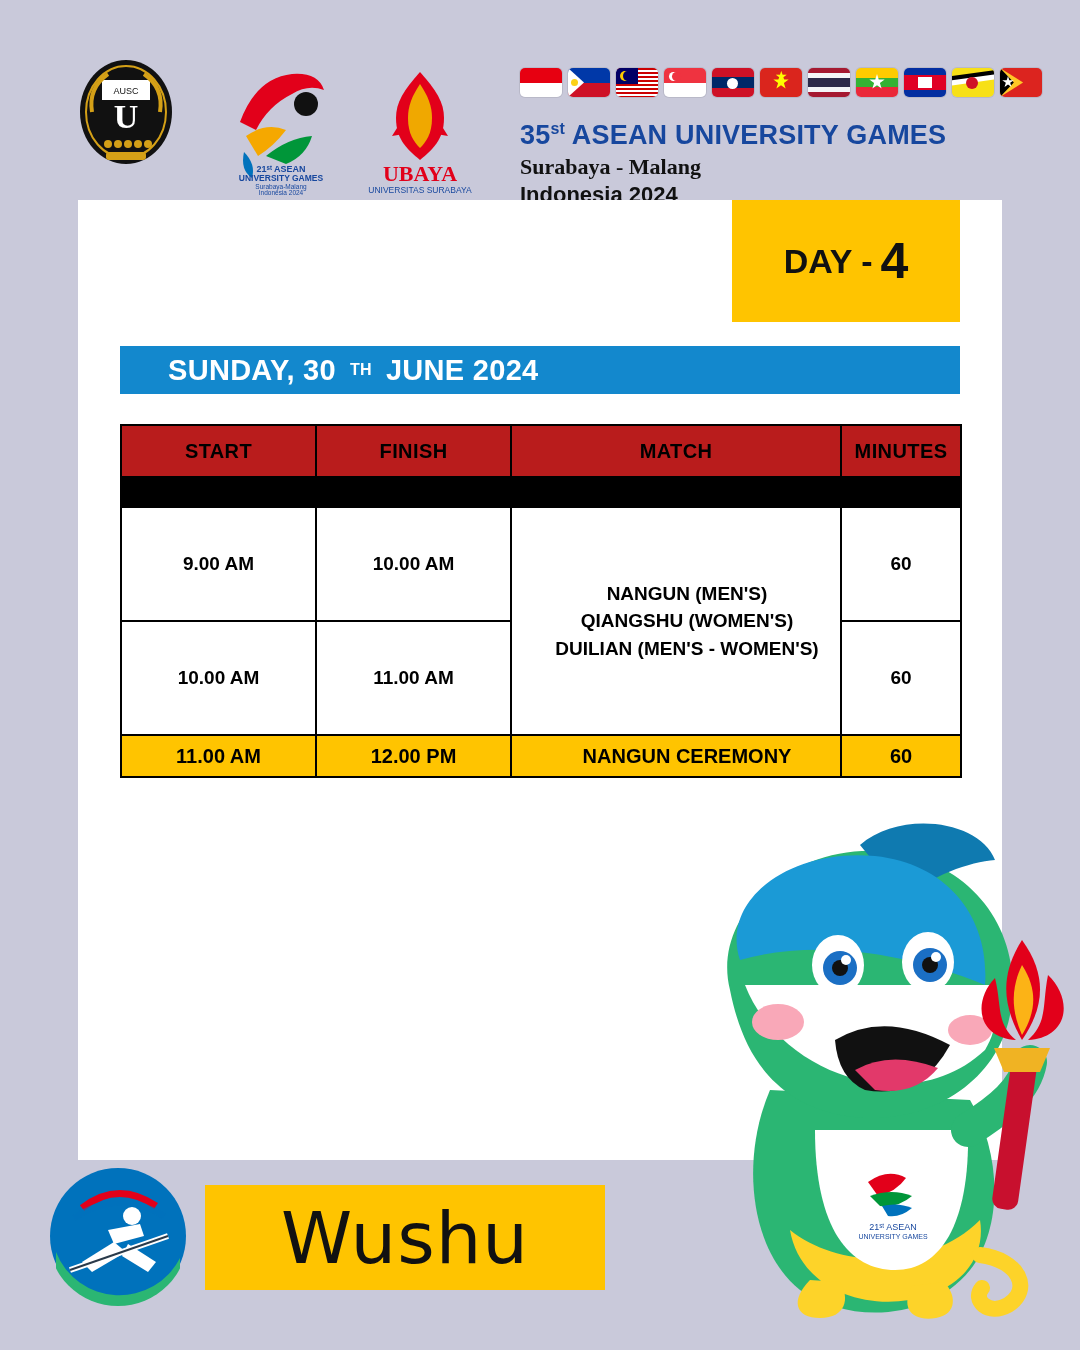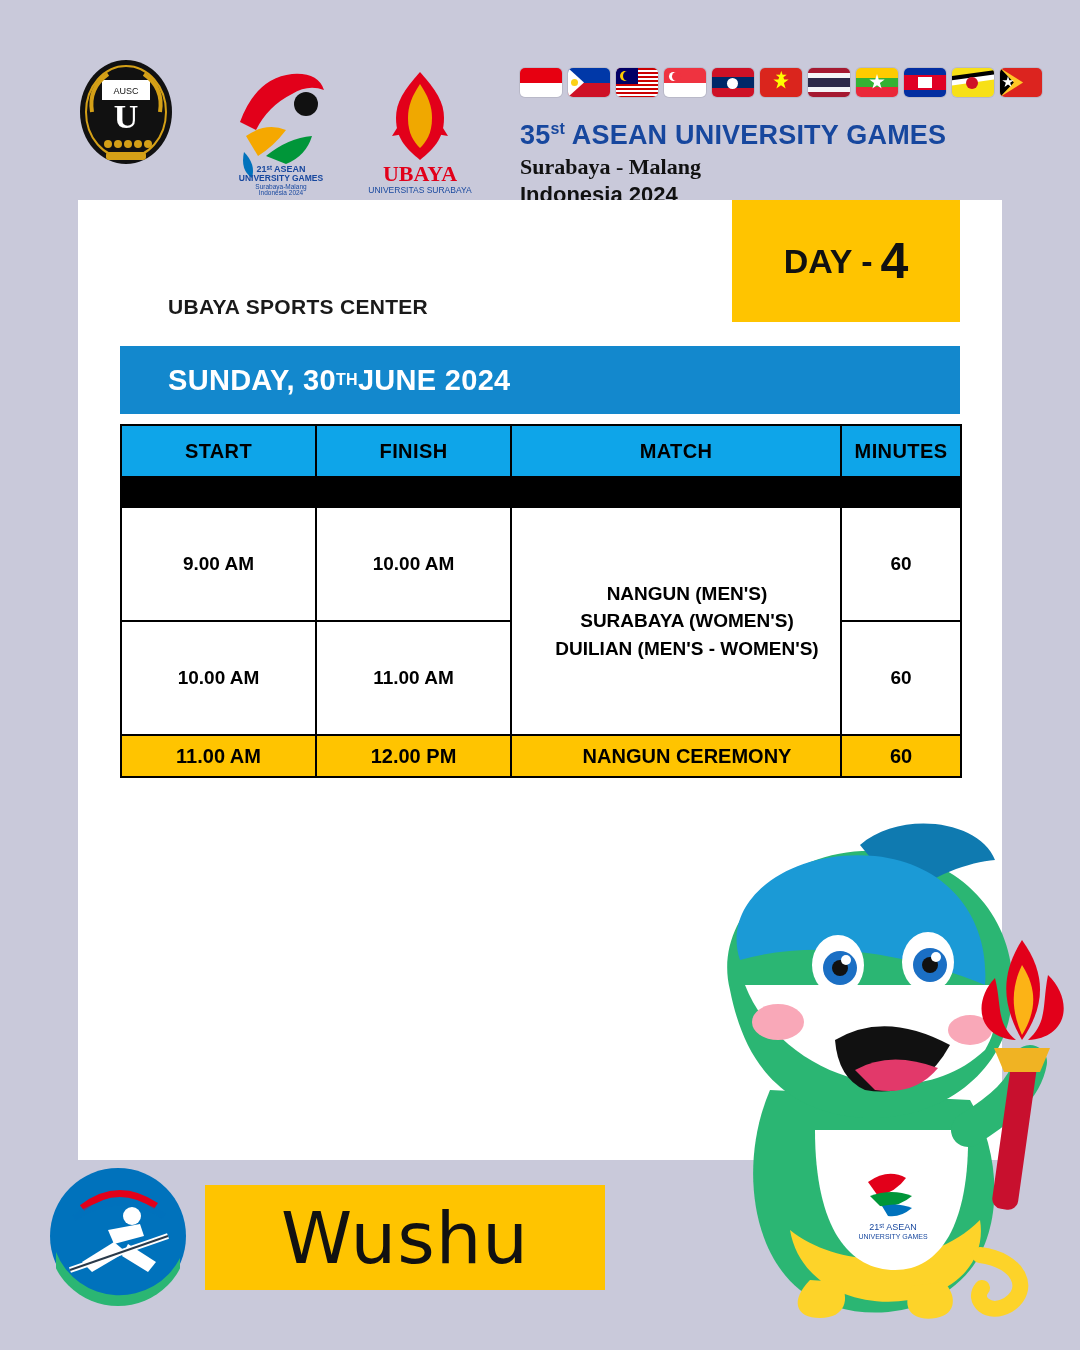--- a/index.html
+++ b/index.html
@@ -74,45 +74,45 @@
   .day-badge {
     position: absolute; right: 42px; top: 0px;
     width: 228px; height: 122px;
     background: #FFC400;
     display: flex; align-items: center; justify-content: center;
     font-size: 34px; font-weight: 800; color: #111;
   }
   .day-badge .big { font-size: 50px; font-weight: 800; margin-left: 8px; line-height: 1;}
   .date-bar {
     position: absolute; left: 42px; top: 146px;
-    width: 840px; height: 68px;
+    width: 840px; height: 48px;
     background: #1388cd;
     display: flex; align-items: center;
     padding-left: 48px;
-    color: #fff; font-size: 29px; font-weight: 700; letter-spacing: .3px;
+    color: #fff; font-size: 29px; font-weight: 700; letter-spacing: .3px; gap: 14px;
   }
   .date-bar sup { font-size: 16px; }
 
   
   table.sched {
     position: absolute;
     left: 42px; top: 224px;
     width: 840px;
     border-collapse: collapse;
     table-layout: fixed;
   }
   table.sched th, table.sched td {
     border: 2px solid #000;
     text-align: center;
     font-size: 19px;
     font-weight: 700;
     color: #000;
   }
   table.sched thead th {
-    background: #0ea5e9;
+    background: #b91c1c;
     height: 52px;
     font-size: 20px;
     letter-spacing: .4px;
   }
   tr.spacer td {
     background: #000;
     height: 30px;
     border-left: 2px solid #000;
     border-right: 2px solid #000;
   }
@@ -275,21 +275,20 @@
     </div>
   </div>
 
   <div class="card">
 
     <div class="day-badge">
       <span>DAY -</span>
         <span class="big">4</span>
     </div>
 
-    <div class="sched-sub">UBAYA SPORTS CENTER</div>
 
     <div class="date-bar">
       <span>SUNDAY, 30</span>
         <sup>TH</sup>
         <span> JUNE 2024</span>
     </div>
 
     <table class="sched">
       <colgroup>
         <col style="width:195px">
@@ -306,21 +305,21 @@
         </tr>
       </thead>
       <tbody>
         <tr class="spacer">
           <td colspan="4"></td>
         </tr>
         <tr>
           <td class="time">9.00 AM</td>
           <td class="time">10.00 AM</td>
           <td class="match" rowspan="2" style="white-space:pre-line">NANGUN (MEN'S)
-SURABAYA (WOMEN'S)
+QIANGSHU (WOMEN'S)
 DUILIAN (MEN'S - WOMEN'S)</td>
           <td class="time">60</td>
         </tr>
         <tr>
           <td class="time">10.00 AM</td>
           <td class="time">11.00 AM</td>
           <td class="time">60</td>
         </tr>
         <tr class="ceremony">
           <td>11.00 AM</td>

